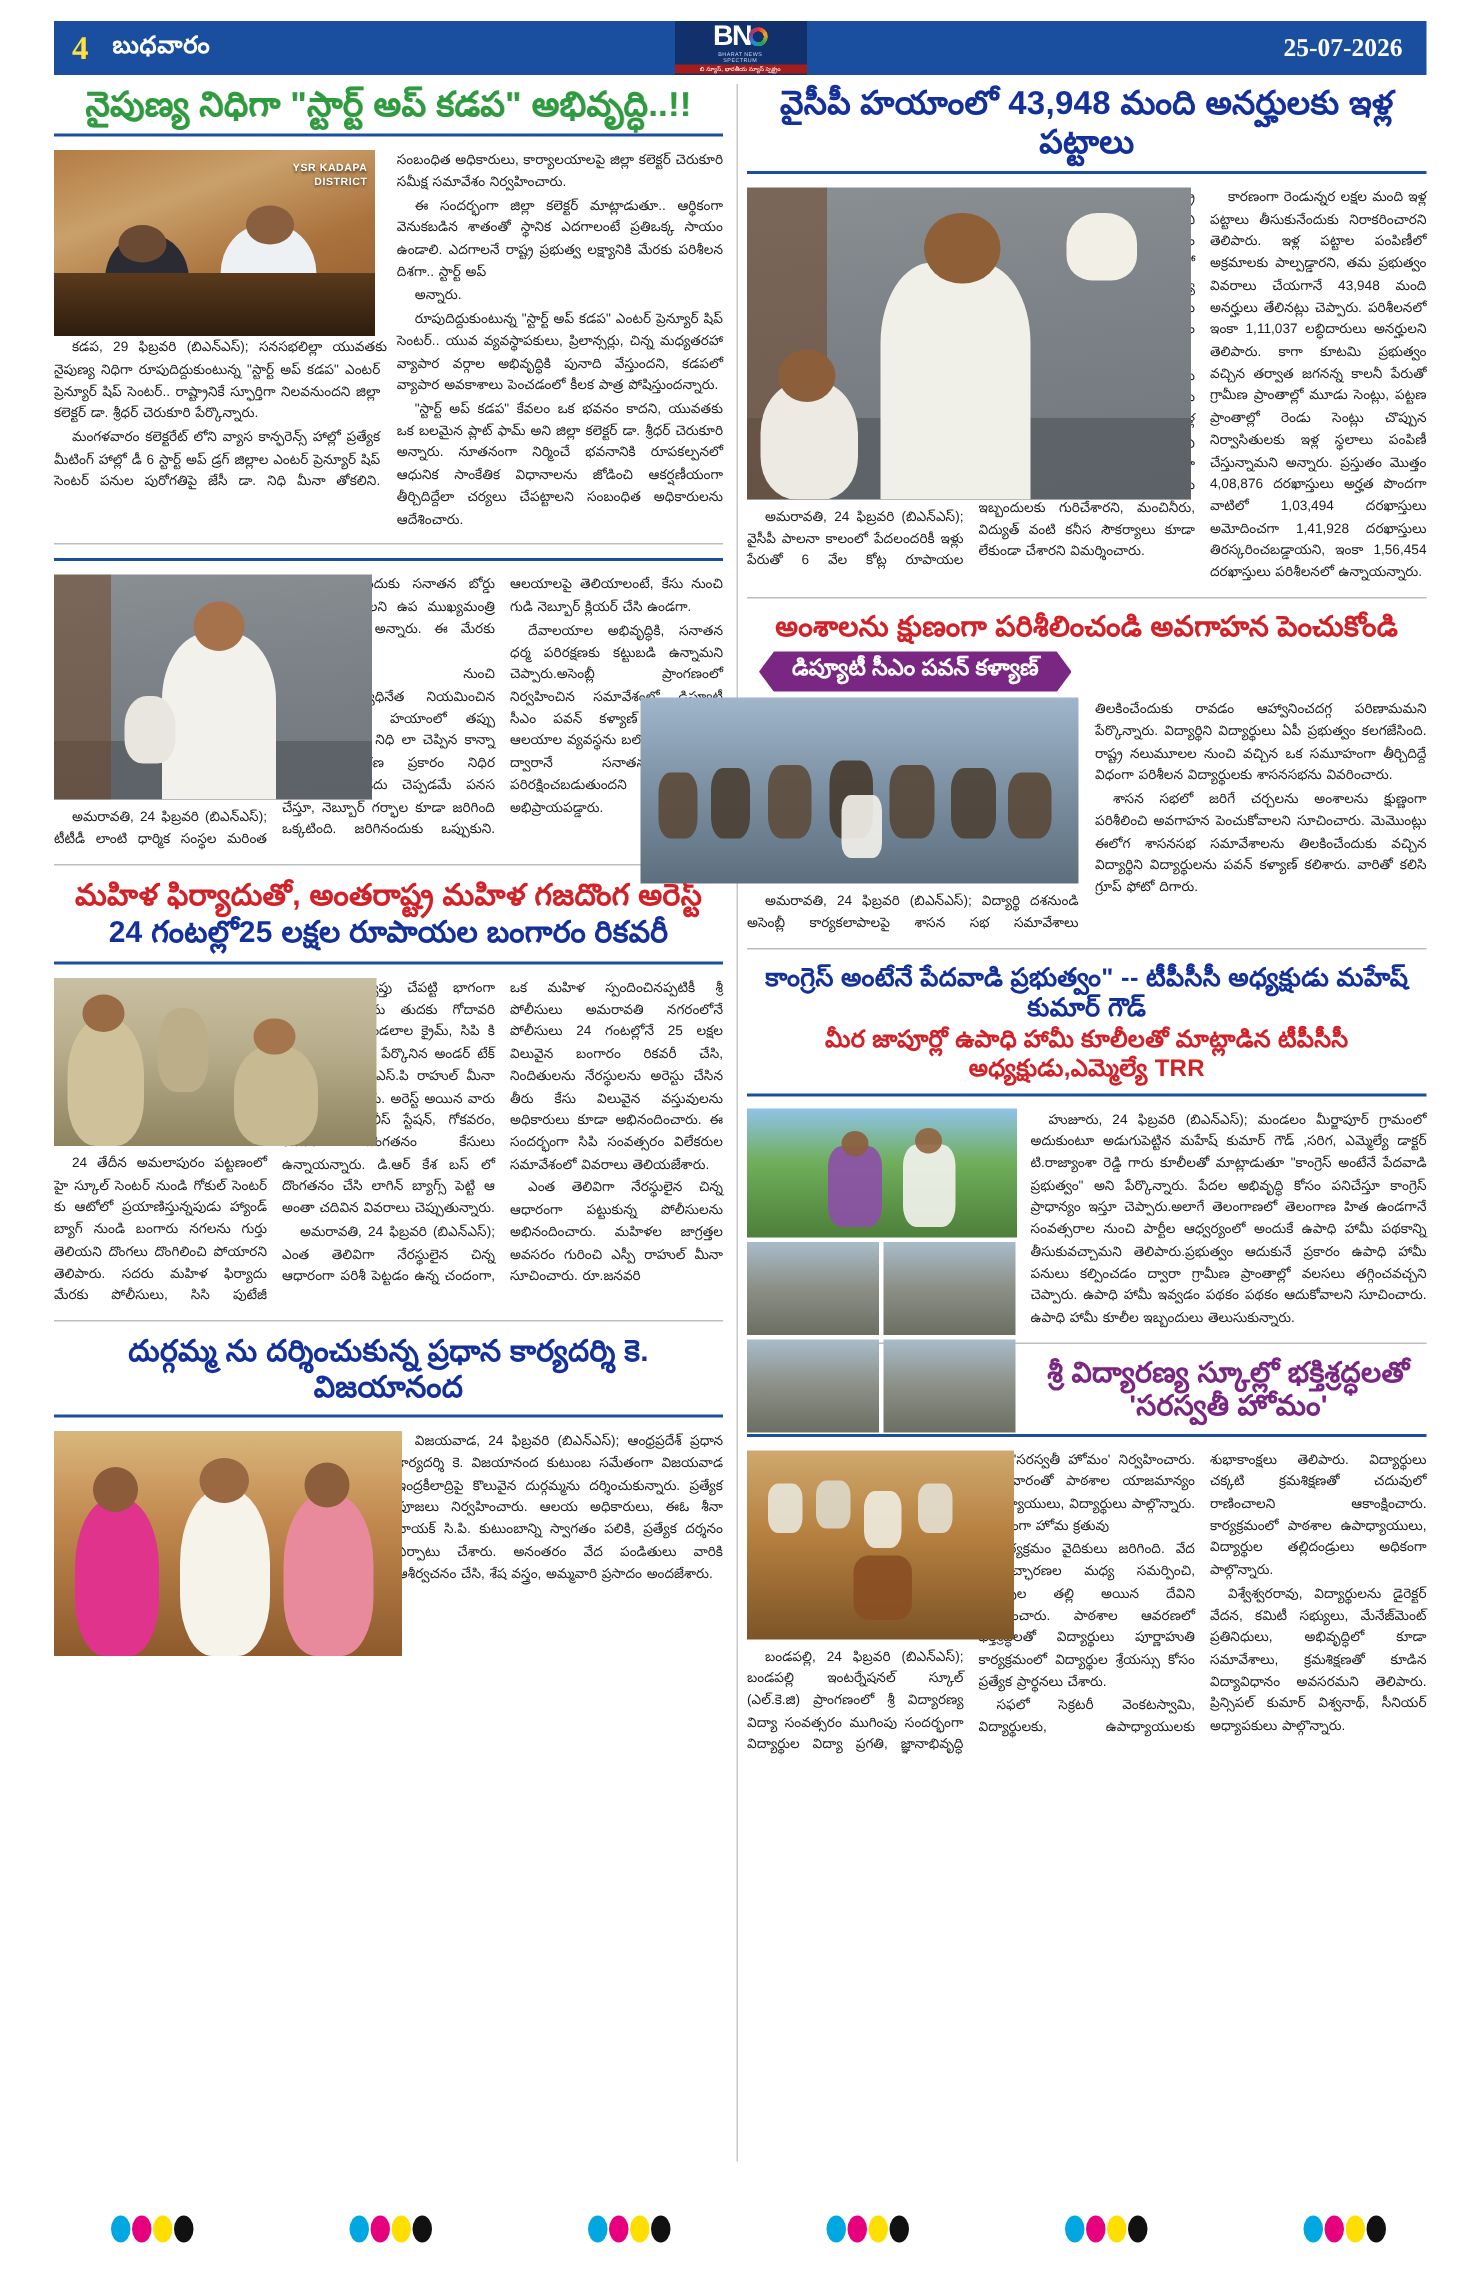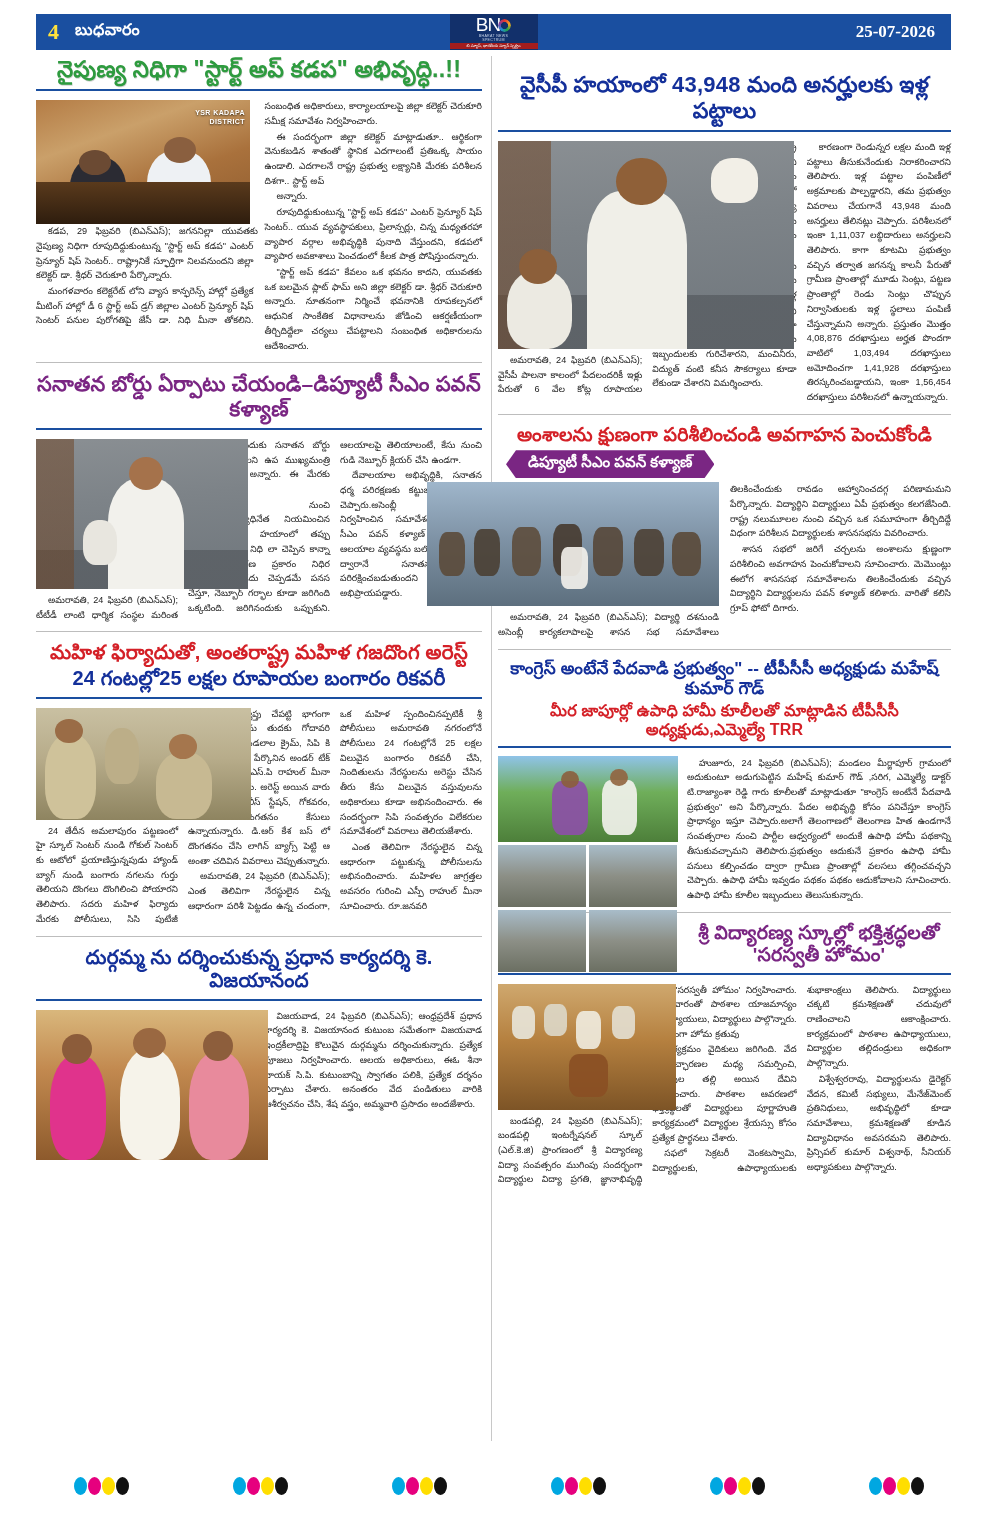--- a/index.html
+++ b/index.html
@@ -24,21 +24,21 @@
     color:#ffffff; font-size:16px; font-weight:bold; padding-left:16px;
     letter-spacing:.5px;
   }
   .mast-spacer { flex:1; }
   .mast-logo {
     position:absolute; left:50%; top:0; transform:translateX(-50%);
     width:88px; height:36px; background:#12306b;
     display:flex; flex-direction:column; align-items:center; justify-content:center;
     overflow:hidden;
   }
-  .logo-bns { color:#ffffff; font-size:19px; font-weight:normal; letter-spacing:-1px; line-height:1;
+  .logo-bns { color:#ffffff; font-size:19px; font-weight:bold; letter-spacing:-1px; line-height:1;
     font-family:"Liberation Sans", sans-serif; position:relative; }
   .logo-bns .swirl {
     display:inline-block; width:13px; height:13px; border-radius:50%;
     background:conic-gradient(#e8322f,#f5a623,#25a244,#1f8fd6,#7b3fa0,#e8322f);
     vertical-align:-1px; margin-left:-2px;
     -webkit-mask: radial-gradient(circle at 50% 50%, transparent 38%, #000 40%);
             mask: radial-gradient(circle at 50% 50%, transparent 38%, #000 40%);
   }
   .logo-sub { color:#c9d6ea; font-size:3.6px; letter-spacing:.3px; line-height:1.25; text-align:center; }
   .logo-tag {
@@ -46,21 +46,21 @@
     padding:1px 0; line-height:1.2;
   }
   .mast-date {
     color:#ffffff; font-size:17px; font-weight:bold; padding-right:16px;
     font-family:"Liberation Serif", serif;
   }
 
   
   .body-area { position:absolute; left:36px; top:56px; width:915px; height:1400px; }
   .col-left  { position:absolute; left:0;    top:0; width:446px; }
-  .col-right { position:absolute; left:462px; top:16px; width:453px; }
+  .col-right { position:absolute; left:462px; top:0; width:453px; }
   .vrule { position:absolute; left:455px; top:0; width:1px; height:1385px; background:#c8c8c8; }
 
   
   .hl {
     font-weight:bold; line-height:1.18; letter-spacing:.2px;
     font-family:"Liberation Sans", sans-serif;
   }
   .hl-green  { color:#2e9b3f; font-size:23px; text-align:center;
                text-shadow: 0.5px 0.5px 0 rgba(0,0,0,.18); }
   .hl-blue   { color:#14309a; font-size:22px; text-align:center; }
@@ -166,34 +166,33 @@
             <div class="kad-tag">
               <span>YSR KADAPA</span><br>
               <span>DISTRICT</span>
             </div>
             <div class="person" style="left:16%;top:46%;width:26%;height:54%;background:#2b2b33;"></div>
             <div class="person" style="left:20%;top:40%;width:15%;height:20%;background:#6b4a33;border-radius:50%;"></div>
             <div class="person" style="left:52%;top:40%;width:30%;height:60%;background:#eef1f4;"></div>
             <div class="person" style="left:60%;top:30%;width:15%;height:21%;background:#8a5f3f;border-radius:50%;"></div>
           </div>
           <div class="txt">
-            <p><span>కడప, 29 ఫిబ్రవరి (బిఎన్ఎస్);</span> <span>జగననిల్లా యువతకు నైపుణ్య నిధిగా రూపుదిద్దుకుంటున్న "స్టార్ట్ అప్ కడప" ఎంటర్ ప్రెన్యూర్ షిప్ సెంటర్.. రాష్ట్రానికే స్ఫూర్తిగా నిలవనుందని జిల్లా కలెక్టర్ డా. శ్రీధర్ చెరుకూరి పేర్కొన్నారు.</span></p>
+            <p><span>కడప, 29 ఫిబ్రవరి (బిఎన్ఎస్);</span> <span>సనసభలిల్లా యువతకు నైపుణ్య నిధిగా రూపుదిద్దుకుంటున్న "స్టార్ట్ అప్ కడప" ఎంటర్ ప్రెన్యూర్ షిప్ సెంటర్.. రాష్ట్రానికే స్ఫూర్తిగా నిలవనుందని జిల్లా కలెక్టర్ డా. శ్రీధర్ చెరుకూరి పేర్కొన్నారు.</span></p>
             <p>మంగళవారం కలెక్టరేట్ లోని వ్యాస కాన్ఫరెన్స్ హాల్లో ప్రత్యేక మీటింగ్ హాల్లో డీ 6 స్టార్ట్ అప్ డ్రగ్ జిల్లాల ఎంటర్ ప్రెన్యూర్ షిప్ సెంటర్ పనుల పురోగతిపై జేసీ డా. నిధి మీనా తోకలిని. సంబంధిత అధికారులు, కార్యాలయాలపై జిల్లా కలెక్టర్ చెరుకూరి సమీక్ష సమావేశం నిర్వహించారు.</p>
             <p>ఈ సందర్భంగా జిల్లా కలెక్టర్ మాట్లాడుతూ.. ఆర్థికంగా వెనుకబడిన శాతంతో స్థానిక ఎదగాలంటే ప్రతిఒక్క సాయం ఉండాలి. ఎదగాలనే రాష్ట్ర ప్రభుత్వ లక్ష్యానికి మేరకు పరిశీలన దిశగా.. స్టార్ట్ అప్</p>
             <p>అన్నారు.</p>
             <p>రూపుదిద్దుకుంటున్న "స్టార్ట్ అప్ కడప" ఎంటర్ ప్రెన్యూర్ షిప్ సెంటర్.. యువ వ్యవస్థాపకులు, ప్రిలాన్సర్లు, చిన్న మధ్యతరహా వ్యాపార వర్గాల అభివృద్ధికి పునాది వేస్తుందని, కడపలో వ్యాపార అవకాశాలు పెంచడంలో కీలక పాత్ర పోషిస్తుందన్నారు.</p>
             <p>"స్టార్ట్ అప్ కడప" కేవలం ఒక భవనం కాదని, యువతకు ఒక బలమైన ప్లాట్ ఫామ్ అని జిల్లా కలెక్టర్ డా. శ్రీధర్ చెరుకూరి అన్నారు. నూతనంగా నిర్మించే భవనానికి రూపకల్పనలో ఆధునిక సాంకేతిక విధానాలను జోడించి ఆకర్షణీయంగా తీర్చిదిద్దేలా చర్యలు చేపట్టాలని సంబంధిత అధికారులను ఆదేశించారు.</p>
           </div>
         </div>
       </div>
 
       <div class="rule-grey"></div>
 
       <div>
-        <div class="hl hl-purple">సనాతన బోర్డు ఏర్పాటు చేయండి–డిప్యూటీ సీఎం పవన్ కళ్యాణ్</div>
         <div class="rule-thin"></div>
         <div class="art cols3">
           <div class="photo ph-assembly ph-in-col" style="width:212px;height:150px;">
             <div class="person" style="left:34%;top:26%;width:36%;height:74%;background:#f2f1ec;border-radius:40% 40% 0 0;"></div>
             <div class="person" style="left:44%;top:12%;width:16%;height:22%;background:#a5724b;border-radius:50%;"></div>
             <div class="person" style="left:22%;top:54%;width:16%;height:30%;background:#e8e6df;"></div>
           </div>
           <div class="txt">
             <p><span>అమరావతి, 24 ఫిబ్రవరి (బిఎన్ఎస్);</span> <span>టీటీడీ లాంటి ధార్మిక సంస్థల మరింత బలోపేతం చేసేందుకు సనాతన బోర్డు ఏర్పాటు చేయాలని ఉప ముఖ్యమంత్రి పవన్ కళ్యాణ్ అన్నారు. ఈ మేరకు నిర్వహించి</span></p>
             <p>కొండగట్టు నుంచి చెప్పారు.ప్రభుత్వాధినేత నియమించిన సనాతన బోర్డు హయాంలో తప్పు జరిగింది ప్రకారం నిధి లా చెప్పిన కాన్నా ప్రజాభిప్రాయసేకరణ ప్రకారం నిధిర ప్రమేయం ఉండదు చెప్పడమే పనస చేస్తూ, నెబ్బూర్ గర్భాల కూడా జరిగింది ఒక్కటింది. జరిగినందుకు ఒప్పుకుని. ఆలయాలపై తెలియాలంటే, కేసు నుంచి గుడి నెబ్బూర్ క్లియర్ చేసి ఉండగా.</p>

